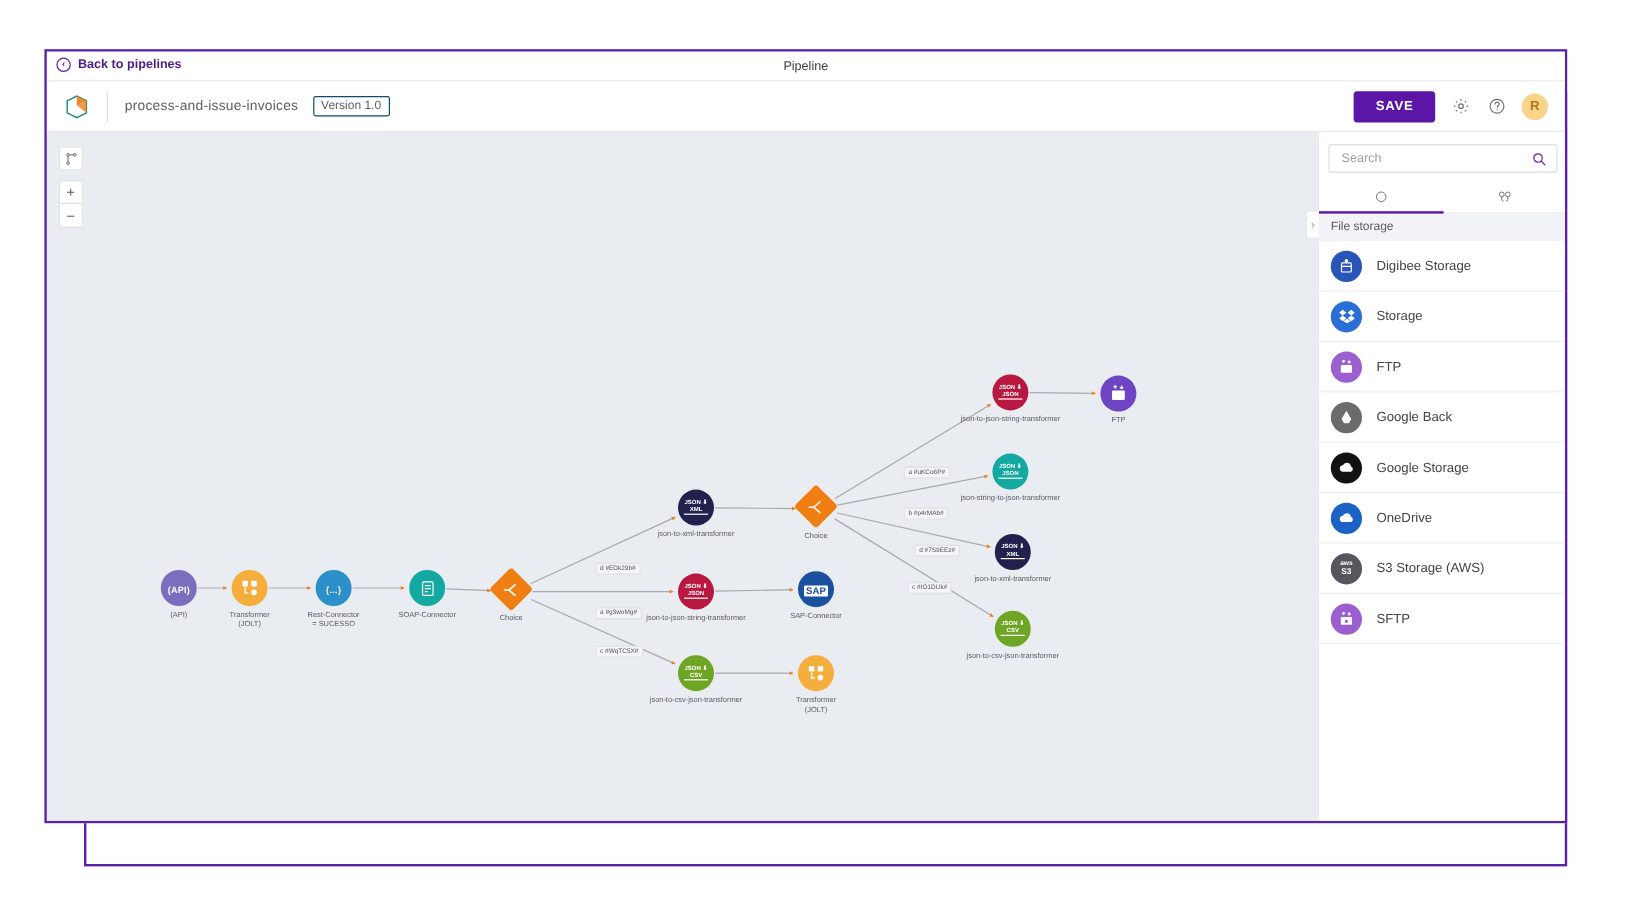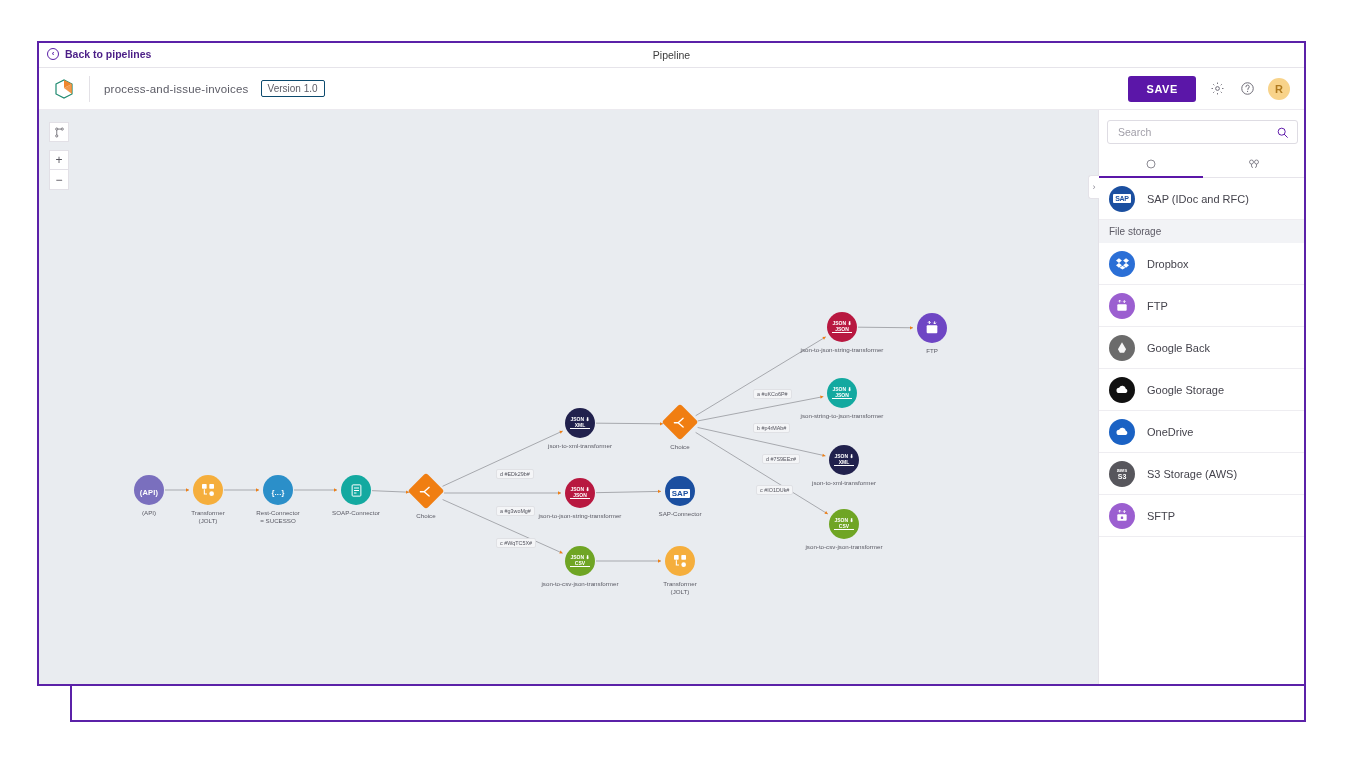--- a/index.html
+++ b/index.html
@@ -512,34 +512,38 @@
           <svg width="13" height="12" viewBox="0 0 26 22" fill="none" stroke="#6f6d78" stroke-width="1.6">
             <circle cx="7" cy="7" r="4"></circle>
               <circle cx="17" cy="7" r="4"></circle>
             <path d="M7 11v4a3 3 0 0 0 3 3M17 11v4a3 3 0 0 1-3 3"></path>
           </svg>
         </span>
       </div>
     </div>
 
     <div class="comp-list" id="comp-list">
-        <div class="comp-item">
-          <div class="comp-icon" style="background: rgb(27, 79, 160);">
-            <span style="background:#fff;color:#1b4fa0;font-size:7px;font-weight:bold;padding:1px 2px;border-radius:1px;letter-spacing:-.3px">SAP</span>
-          </div>
-          <div class="comp-name">SAP (IDoc and RFC)</div>
-        </div>
         <div class="group-head">File storage</div>
+        <div class="comp-item">
+          <div class="comp-icon" style="background: rgb(42, 85, 184);">
+            <svg width="14" height="14" viewBox="0 0 24 24" fill="none" stroke="#fff" stroke-width="1.7">
+              <rect x="5" y="7" width="14" height="13" rx="1.5"></rect>
+              <path d="M5 12h14M12 3v4"></path>
+              <circle cx="12" cy="4" r="1.6" fill="#fff"></circle>
+            </svg>
+          </div>
+          <div class="comp-name">Digibee Storage</div>
+        </div>
         <div class="comp-item">
           <div class="comp-icon" style="background: rgb(43, 111, 214);">
             <svg width="15" height="13" viewBox="0 0 24 22" fill="#fff">
               <path d="M6 2L1 6l5 4 5-4zM18 2l5 4-5 4-5-4zM1 14l5-4 5 4-5 4zM18 10l5 4-5 4-5-4zM7 18l5-3.4 5 3.4-5 3z"></path>
             </svg>
           </div>
-          <div class="comp-name">Dropbox</div>
+          <div class="comp-name">Storage</div>
         </div>
         <div class="comp-item">
           <div class="comp-icon" style="background: rgb(155, 95, 208);">
             <svg width="14" height="14" viewBox="0 0 24 24" fill="#fff">
               <path d="M8 2v4M8 2L6 4M8 2l2 2M16 6V2M16 6l-2-2M16 6l2-2" stroke="#fff" stroke-width="1.6" fill="none"></path>
               <rect x="4" y="9" width="16" height="11" rx="1.5"></rect>
             </svg>
           </div>
           <div class="comp-name">FTP</div>
         </div>

